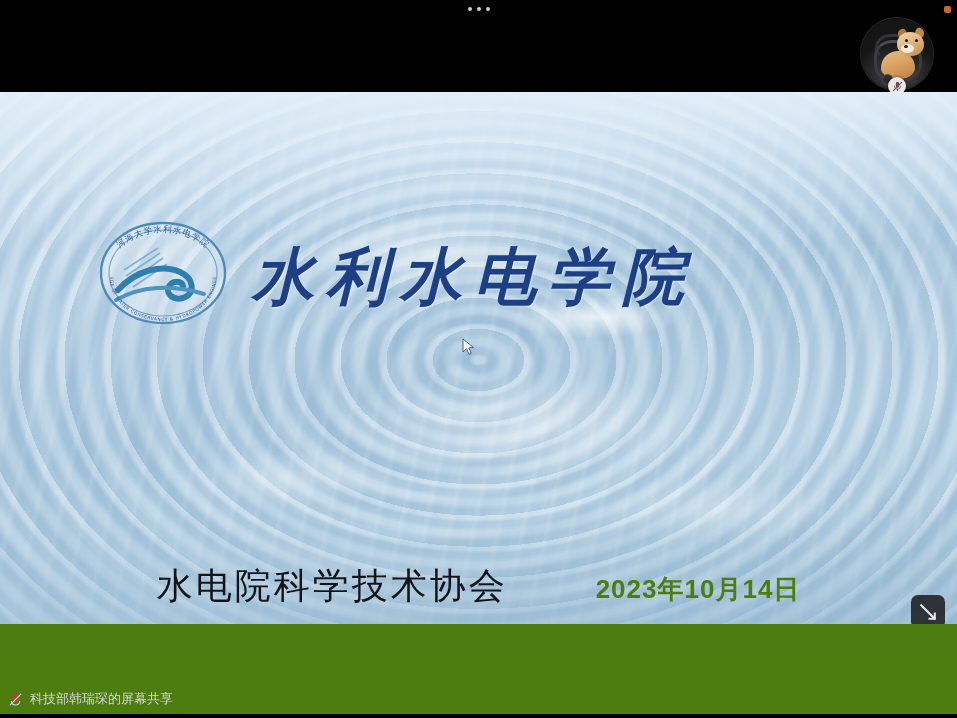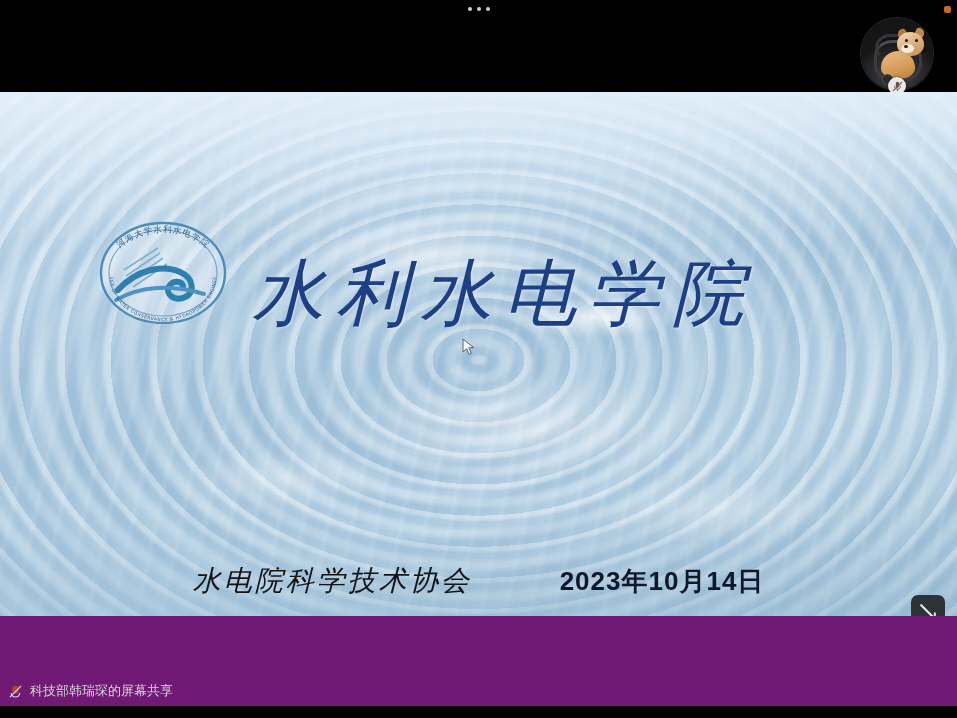--- a/index.html
+++ b/index.html
@@ -172,27 +172,27 @@
   }
 
   
   .slide-logo {
     position:absolute; left:84px; top:128px;
     width:158px; height:104px;
   }
   .logo-svg { display:block; width:100%; height:100%; }
 
   .slide-college {
-    position:absolute; left:252px; top:155px;
+    position:absolute; left:252px; top:138px;
     width:580px; height:94px;
     font-family:"Liberation Serif", serif;
-    font-size:72px; line-height:94px;
+    font-size:62px; line-height:94px;
     letter-spacing:12px;
     color:#1d3f86;
-    font-weight:400;
+    font-weight:700;
     font-style:italic;
     white-space:nowrap;
     text-shadow:1px 1px 2px rgba(255,255,255,.5);
   }
 
   .slide-title {
     position:absolute; left:0; top:290px; width:957px;
     text-align:center;
     font-family:"Liberation Serif", serif;
     font-size:62px; line-height:74px;
@@ -203,25 +203,25 @@
   }
 
   .slide-sub {
     position:absolute; left:0; top:470px; width:957px;
     display:flex; justify-content:center; align-items:baseline;
     gap:60px;
     white-space:nowrap;
   }
   .slide-org {
     font-family:"Liberation Serif", serif;
-    font-size:28px; letter-spacing:3px; color:#121418;font-style:italic;
+    font-size:36px; letter-spacing:3px; color:#121418;
   }
   .slide-date {
     font-family:"Liberation Sans", sans-serif;
-    font-size:26px; font-weight:700; letter-spacing:1px; color:#0f172a;margin-left:28px;
+    font-size:26px; font-weight:700; letter-spacing:1px; color:#4d7c0f;margin-left:28px;
   }
 
   
   .cursor {
     position:absolute; left:462px; top:246px; width:14px; height:18px;
     pointer-events:none;
   }
 
   
   .expand-btn {
@@ -232,22 +232,22 @@
   }
   .mic-btn {
     position:absolute; left:838px; top:641px;
     width:50px; height:50px; border-radius:50%;
     background:#26262a;
     display:flex; align-items:center; justify-content:center;
   }
 
   
   .bottombar {
-    position:absolute; left:0; bottom:12px; width:957px; height:90px;
-    background:#701a75;
+    position:absolute; left:0; bottom:4px; width:957px; height:90px;
+    background:#4d7c0f;
   }
   .share-status {
     position:absolute; left:8px; bottom:6px;
     display:flex; align-items:center; gap:7px;
     color:#d6d6d8; font-size:13px;
     font-family:"DejaVu Sans", sans-serif;
   }
   .share-status .sico { display:block; width:15px; height:15px; }
 </style>
 </head>

